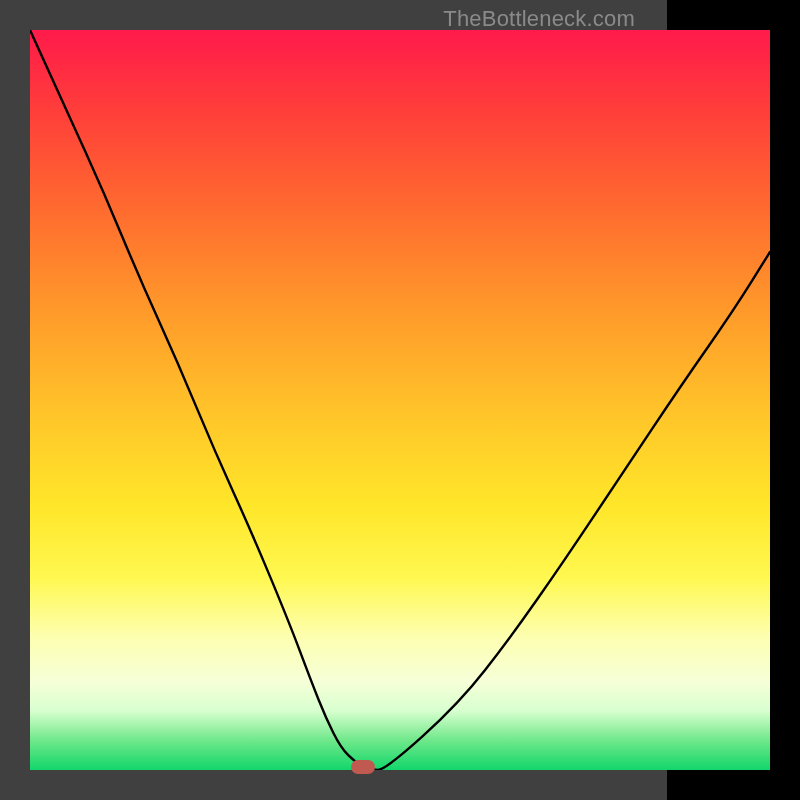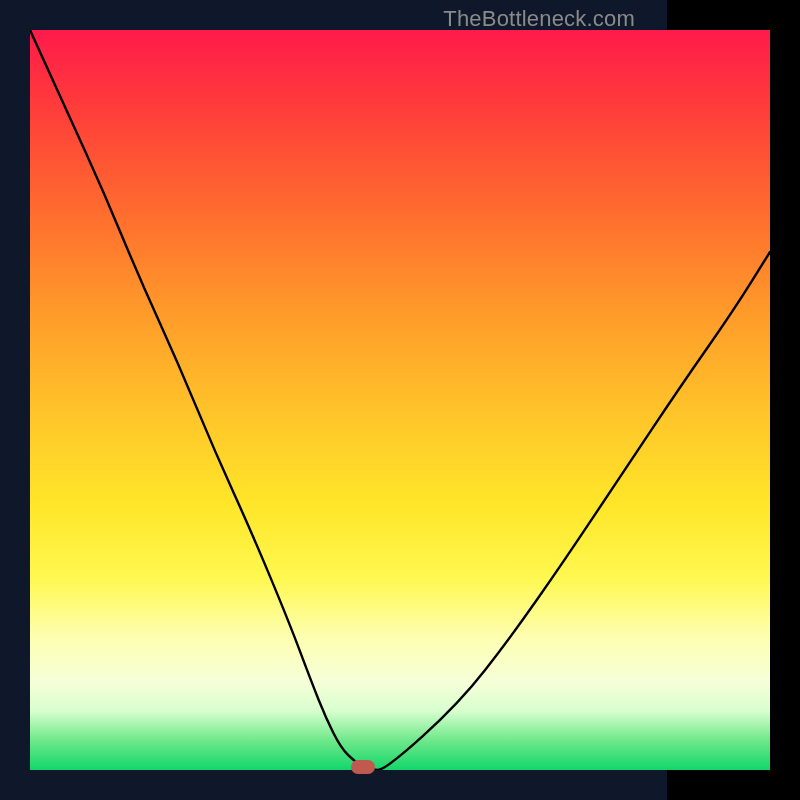--- a/index.html
+++ b/index.html
@@ -8,21 +8,21 @@
     width: 800px;
     height: 800px;
     overflow: hidden;
     background: #000;
     font-family: Arial, Helvetica, sans-serif;
   }
   .frame {
     position: relative;
     width: 667px;
     height: 800px;
-    background: #0f172a;
+    background: #404040;
   }
   .plot-area {
     position: absolute;
     left: 30px;
     top: 30px;
     width: 740px;
     height: 740px;
     background: linear-gradient(to bottom,
       #ff1a4b 0%,
       #ff3b3b 10%,

